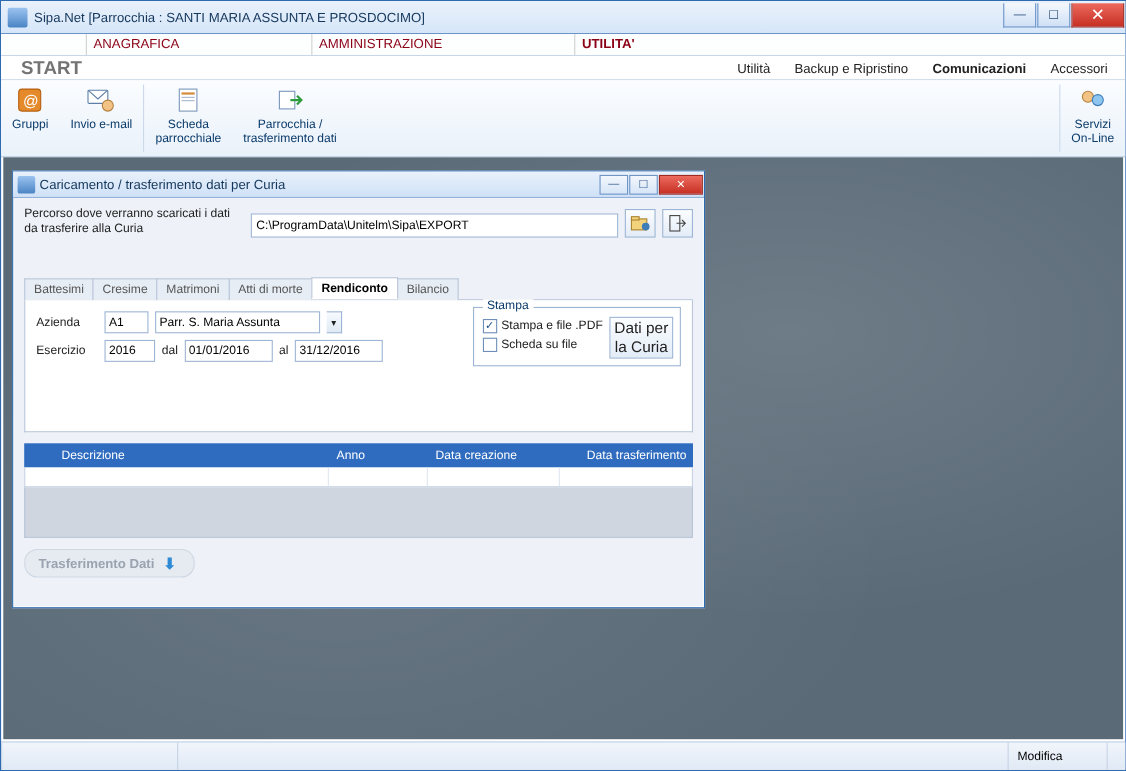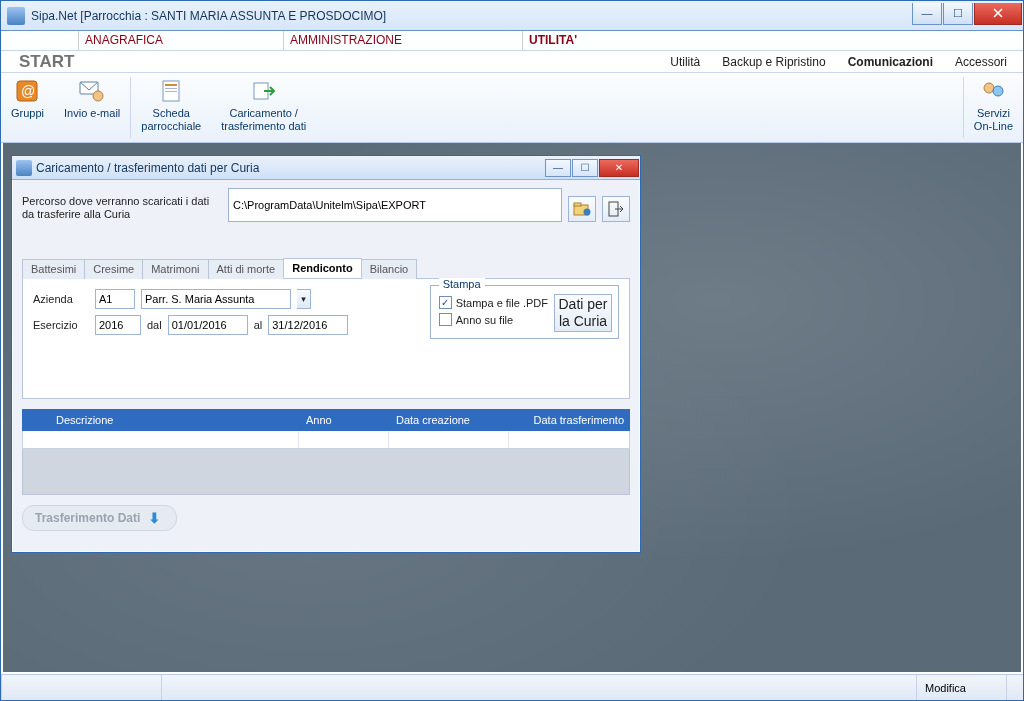--- a/index.html
+++ b/index.html
@@ -52,21 +52,21 @@
   .child-titlebar { height:24px; background:linear-gradient(#e9f1fb,#cfe1f7); display:flex; align-items:center; padding-left:4px; font-size:12px; color:#13365a; border-bottom:1px solid #93b2d9;}
   .child-titlebar .ico-s { width:16px; height:16px; margin-right:4px; background:linear-gradient(#9cc3f0,#4a84c4); border-radius:2px;}
   .child-titlebar .t { flex:1; }
   .child-win-btns { display:flex; }
   .child-win-btn { width:26px; height:18px; border:1px solid #6f95c6; background:linear-gradient(#f3f7fc,#d6e5f7); margin-right:1px; display:flex; align-items:center; justify-content:center; font-size:10px; color:#375d8f;}
   .child-close { background:linear-gradient(#ec6a5e,#c72f23); border-color:#a12a20; color:#fff; width:40px;}
 
   .child-body { padding:8px 10px 6px; font-size:11px; color:#222; position:relative; height:calc(100% - 24px);}
   .path-row { display:flex; align-items:flex-end; gap:6px; }
   .path-label { width:200px; line-height:1.25; }
-  .path-input { flex:1; height:34px; border:1px solid #9db5d4; background:#fff; padding:2px 4px; font-size:11px;}
+  .path-input { flex:1; height:22px; border:1px solid #9db5d4; background:#fff; padding:2px 4px; font-size:11px;}
   .icon-btn { width:28px; height:26px; border:1px solid #9db5d4; background:linear-gradient(#fbfdff,#e3ecf7); display:flex; align-items:center; justify-content:center;}
   .icon-btn svg { width:18px; height:18px; }
 
   .tabs { margin-top:36px; display:flex; border-bottom:1px solid #b9c6d9; font-size:11px; }
   .tab { padding:3px 8px; border:1px solid #b9c6d9; border-bottom:none; background:#e7edf5; color:#555; margin-right:-1px; position:relative; top:1px;}
   .tab.active { background:#fff; font-weight:bold; color:#000; top:0; z-index:2; border-bottom:1px solid #fff;}
   .panel { background:#fff; border:1px solid #b9c6d9; border-top:none; padding:10px 10px 24px; min-height:120px; position:relative;}
   .panel-row { display:flex; align-items:center; gap:6px; margin-bottom:6px; font-size:11px;}
   .lbl { width:56px; }
   .short-in { width:40px; height:20px; border:1px solid #9db5d4; background:#fff; padding:1px 3px; font-size:11px;}
@@ -164,21 +164,21 @@
       <span>Scheda</span>
       <span>parrocchiale</span>
     </div>
     <div class="ribbon-btn">
       <div class="ico">
         <svg viewBox="0 0 28 26">
             <rect x="4" y="5" width="14" height="16" fill="#fff" stroke="#7b97bb"></rect>
             <path d="M14 13 L24 13 M20 9 L24 13 L20 17" stroke="#2e9b3d" stroke-width="2" fill="none"></path>
           </svg>
       </div>
-      <span>Caricamento /</span>
+      <span>Parrocchia /</span>
       <span>trasferimento dati</span>
     </div>
     <div class="ribbon-spacer"></div>
     <div class="ribbon-sep"></div>
     <div class="ribbon-btn">
       <div class="ico">
         <svg viewBox="0 0 28 26">
             <circle cx="10" cy="10" r="5" fill="#f2c385" stroke="#b5813f"></circle>
             <circle cx="19" cy="13" r="5" fill="#8fc6ef" stroke="#3d7db8"></circle>
           </svg>
@@ -247,21 +247,21 @@
 
         <div class="stampa-box">
           <span class="legend">Stampa</span>
           <div style="padding-right:62px;">
             <div class="chk-row">
               <div class="chk">✓</div>
               <span>Stampa e file .PDF</span>
             </div>
             <div class="chk-row">
               <div class="chk"></div>
-              <span>Anno su file</span>
+              <span>Scheda su file</span>
             </div>
           </div>
           <div class="dati-btn">Dati per la Curia</div>
         </div>
       </div>
 
       
       <div class="grid-head">
         <div class="gh gh-desc">Descrizione</div>
         <div class="gh gh-anno">Anno</div>

